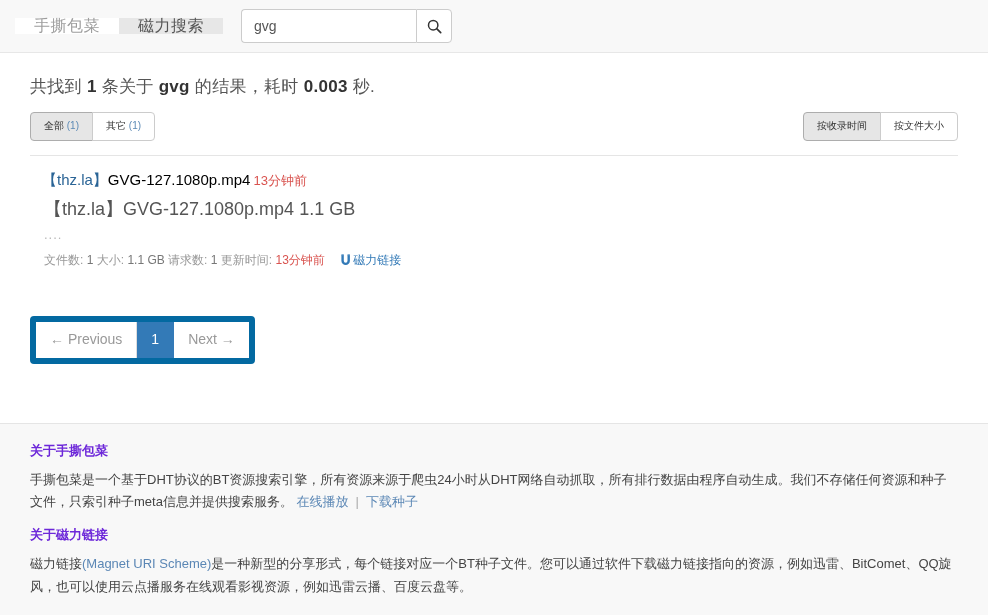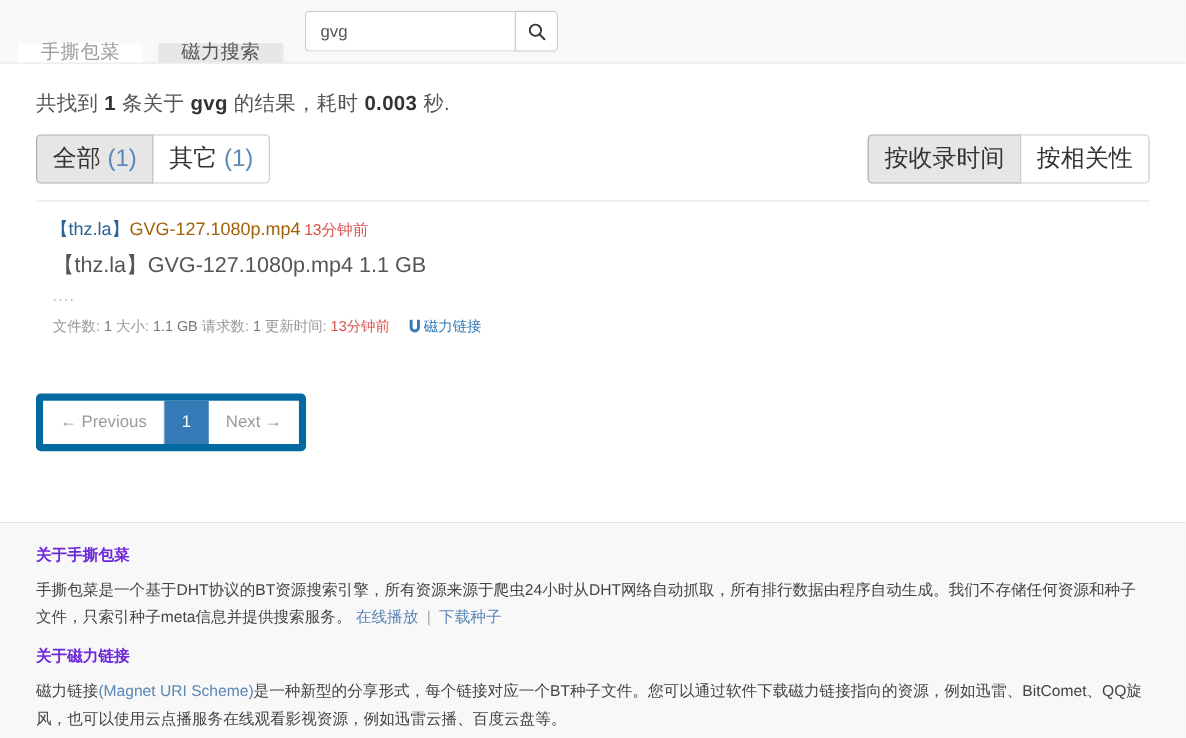--- a/index.html
+++ b/index.html
@@ -15,21 +15,21 @@
   
   .navbar {
     position: relative;
     height: 53px;
     background: #f8f8f8;
     border-bottom: 1px solid #e7e7e7;
     display: flex;
     align-items: stretch;
     padding-left: 15px;
   }
-  .nav-tabs { display: flex; align-items: flex-end; gap: 13px; }
+  .nav-tabs { display: flex; align-items: center; }
   .nav-tab {
     display: flex; align-items: center;
     padding: 0 19px;
     font-size: 16px;
     color: #9d9d9d;
     line-height: 1;
     cursor: pointer;
     letter-spacing: .5px;
   }
   .nav-tab.brand { background: #ffffff; color: #9d9d9d; }
@@ -84,21 +84,21 @@
     display: flex;
     align-items: flex-start;
     justify-content: space-between;
     padding-bottom: 14px;
   }
   .btn-group { display: inline-flex; }
   .btn-group .btn {
     border: 1px solid #ccc;
     background: #fff;
     color: #333;
-    font-size: 20px;
+    font-size: 10px;
     padding: 7px 13px 8px;
     line-height: 1.2;
     cursor: pointer;
     margin-left: -1px;
     font-family: "Liberation Sans", sans-serif;
     white-space: nowrap;
   }
   .btn-group .btn:first-child { margin-left: 0; border-radius: 4px 0 0 4px; }
   .btn-group .btn:last-child { border-radius: 0 4px 4px 0; }
   .btn-group .btn.active { background: #e6e6e6; border-color: #adadad; color: #333; }
@@ -112,21 +112,21 @@
   
   .results { padding-top: 13px; }
   .result-item { padding: 0 0 0 12px; }
   .result-title {
     font-size: 15px;
     line-height: 1.5;
     margin-bottom: 3px;
   }
   .result-title a { text-decoration: none; }
   .title-tag { color: #2a6496; }
-  .title-name { color: #a16207; margin-top: 17px; }
+  .title-name { color: #000000; margin-top: 17px; }
   .time-red { color: #d9534f; font-size: 13px; margin-left: 3px; }
 
   .result-sub {
     font-size: 18px;
     color: #555;
     line-height: 1.6;
     padding-left: 2px;
   }
   .result-ellipsis {
     font-size: 13px;
@@ -261,21 +261,21 @@
       <button class="btn">
         <span>其它</span>
         <span class="count">(1)</span>
       </button>
     </div>
     <div class="btn-group">
       <button class="btn active">
         <span>按收录时间</span>
       </button>
       <button class="btn">
-        <span>按相关性</span>
+        <span>按文件大小</span>
       </button>
     </div>
   </div>
 
   <div class="divider-line"></div>
 
   <div class="results">
     <div class="result-item">
       <div class="result-title">
         <a href="#"><span class="title-tag">【thz.la】</span><span class="title-name">GVG-127.1080p.mp4</span></a><span class="time-red">13分钟前</span>

